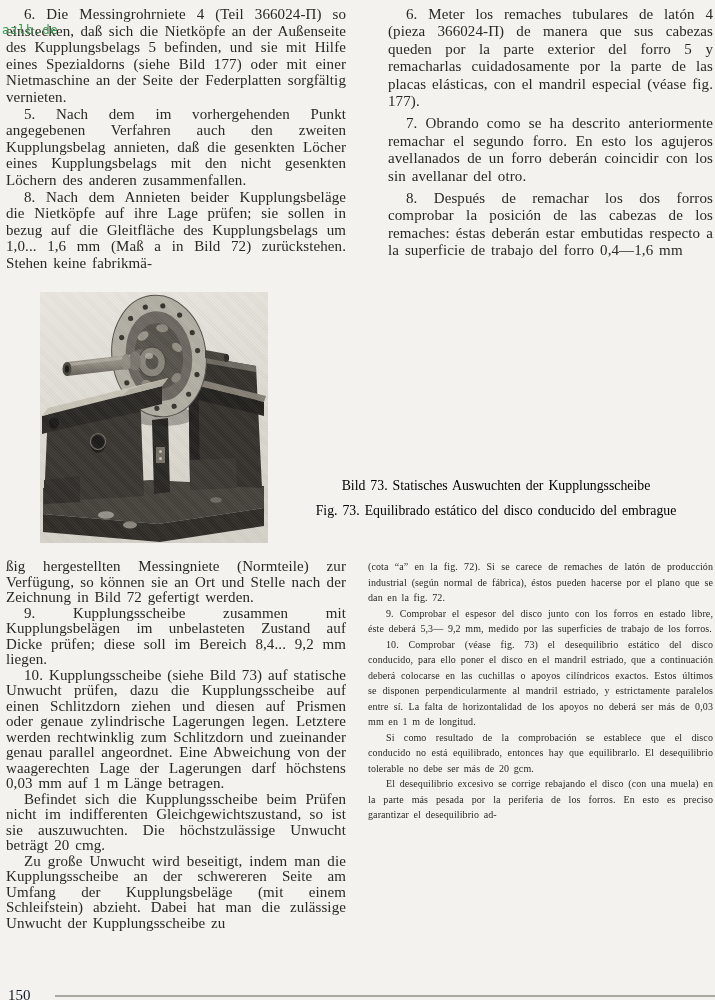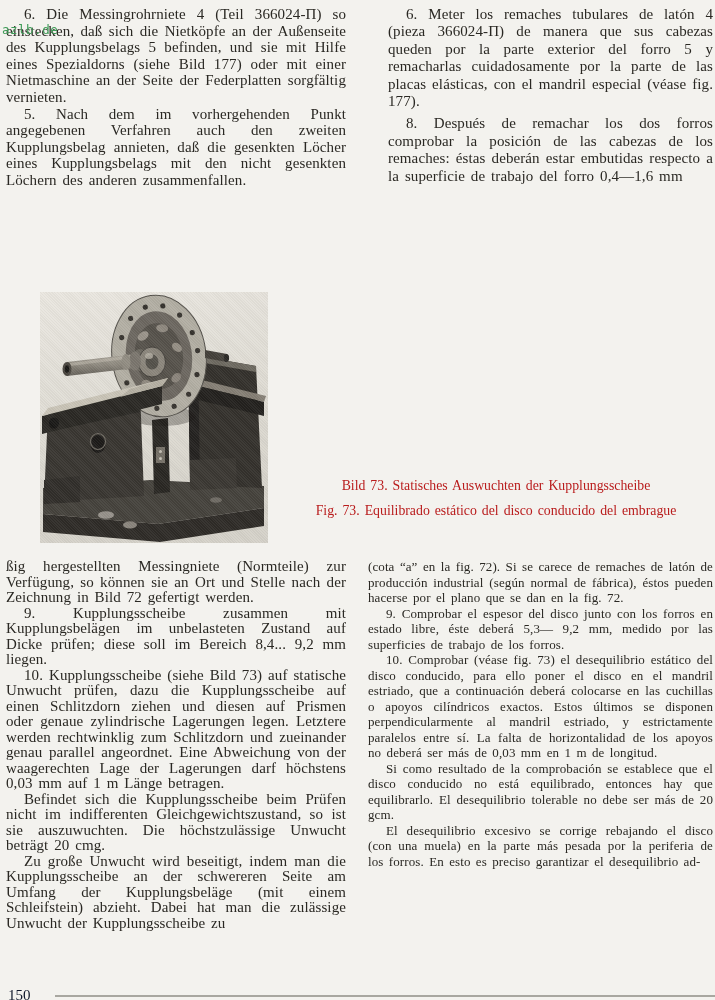--- a/index.html
+++ b/index.html
@@ -26,58 +26,60 @@
     word-spacing:2px;
     letter-spacing:0.1px;
   }
   .col p{margin:0;padding:0;}
   .col p.ind{text-indent:18px;}
   .top-left{left:6px;top:6px;width:340px;font-size:15px;line-height:16.6px;}
   .top-right{left:368px;top:6px;width:345px;font-size:15px;line-height:17.4px;}
   .top-right p.ind{margin-top:5px;margin-left:20px;}
   .top-right p.ind:first-child{margin-top:0;}
   .bottom-left{left:6px;top:559px;width:340px;font-size:15px;line-height:15.5px;}
-  .bottom-right{left:368px;top:559px;width:345px;font-size:13px;line-height:15.5px;}
+  .bottom-right{left:368px;top:559px;width:345px;font-size:10px;line-height:15.5px;}
   .photo{
     position:absolute;left:40px;top:292px;width:228px;height:251px;
     margin:0;padding:0;
   }
   .photo svg{display:block;width:100%;height:100%;}
   .photo::after{
     content:"";position:absolute;inset:0;
     background:repeating-linear-gradient(45deg, rgba(255,255,255,0.05) 0 1px, rgba(0,0,0,0.03) 1px 2px);
     pointer-events:none;
   }
   .caption{
     position:absolute;left:282px;top:473px;width:428px;
     text-align:center;font-size:13.8px;line-height:25px;
-    word-spacing:1.5px;color:#b91c1c;
+    word-spacing:1.5px;color:#000000;
   }
   .page-number{
     position:absolute;left:8px;top:987px;
     font-size:15px;color:#0f172a;
   }
   .bottom-line{
     position:absolute;left:55px;right:0;top:995px;height:2px;
     background:#8f8d86;opacity:0.75;
   }
 </style>
 </head>
 <body>
 
 <div class="page">
 
   <div class="watermark">azlb.de</div>
 
   <div class="col top-left">
       <p class="ind">6. Die Messingrohrniete 4 (Teil 366024-П) so einstecken, daß sich die Nietköpfe an der Außenseite des Kupplungsbelags 5 befinden, und sie mit Hilfe eines Spezialdorns (siehe Bild 177) oder mit einer Nietmaschine an der Seite der Federplatten sorgfältig vernieten.</p>
       <p class="ind">5. Nach dem im vorhergehenden Punkt angegebenen Verfahren auch den zweiten Kupplungsbelag annieten, daß die gesenkten Löcher eines Kupplungsbelags mit den nicht gesenkten Löchern des anderen zusammenfallen.</p>
+      <p class="ind">8. Nach dem Annieten beider Kupplungsbeläge die Nietköpfe auf ihre Lage prüfen; sie sollen in bezug auf die Gleitfläche des Kupplungsbelags um 1,0... 1,6 mm (Maß a in Bild 72) zurückstehen. Stehen keine fabrikmä-</p>
     </div>
   <div class="col top-right">
       <p class="ind">6. Meter los remaches tubulares de latón 4 (pieza 366024-П) de manera que sus cabezas queden por la parte exterior del forro 5 y remacharlas cuidadosamente por la parte de las placas elásticas, con el mandril especial (véase fig. 177).</p>
+      <p class="ind">7. Obrando como se ha descrito anteriormente remachar el segundo forro. En esto los agujeros avellanados de un forro deberán coincidir con los sin avellanar del otro.</p>
       <p class="ind">8. Después de remachar los dos forros comprobar la posición de las cabezas de los remaches: éstas deberán estar embutidas respecto a la superficie de trabajo del forro 0,4—1,6 mm</p>
     </div>
 
   <figure class="photo">
     <svg viewBox="0 0 228 251" aria-hidden="true">
       <defs>
         <linearGradient id="bgG" x1="0" y1="0" x2="0.2" y2="1">
           <stop offset="0" stop-color="#eae7e0"></stop>
           <stop offset="1" stop-color="#d5d2c9"></stop>
         </linearGradient>

